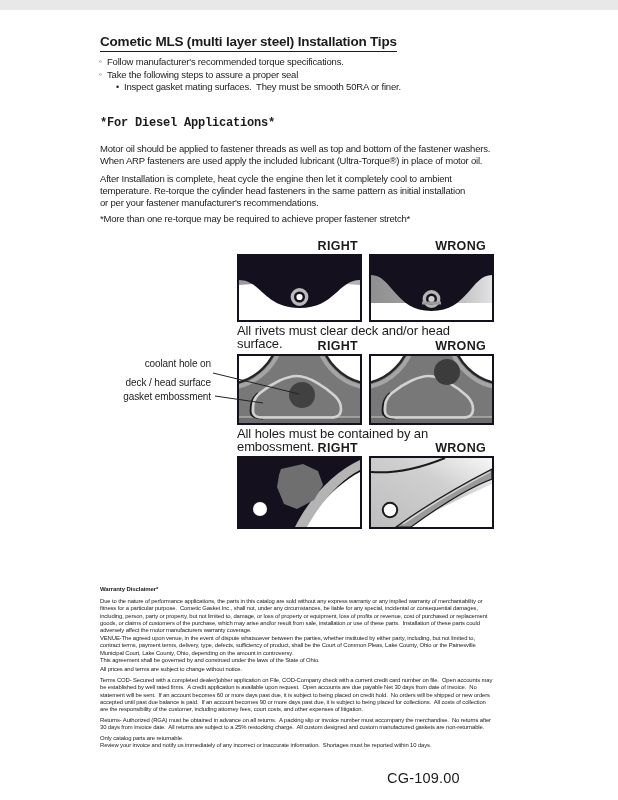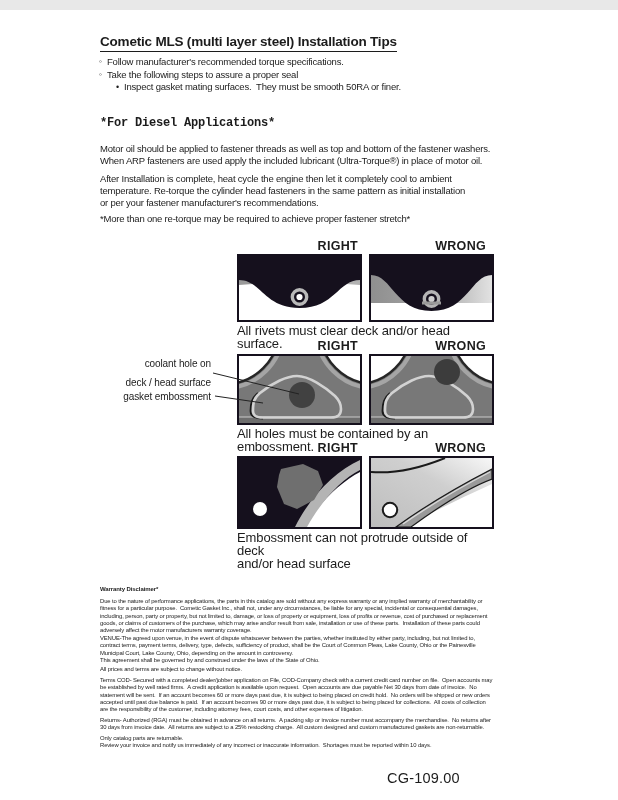--- a/index.html
+++ b/index.html
@@ -212,22 +212,20 @@
           </defs>
           <rect width="121" height="69" fill="url(#g3w)"></rect>
           <path d="M121,26 C92,39 62,54 32,69 L121,69 Z" fill="#ffffff"></path>
           <path d="M121,11 C86,29 54,48 25,69 L40,69 C66,50 94,31 121,21 Z" fill="#9a9a9a" stroke="#1a1a1a" stroke-width="1.2"></path>
           <path d="M119,14 C88,30 58,48 32,66" stroke="#d8d8d8" stroke-width="1.4" fill="none"></path>
           <path d="M0,14 C26,16 52,9 74,0" stroke="#1a1a1a" stroke-width="2" fill="none"></path>
           <circle cx="19" cy="52" r="7.2" fill="#ffffff" stroke="#1a1a1a" stroke-width="2"></circle>
         </svg>
       </div>
     </div>
-    <div class="fcaption">Embossment can not protrude outside of deck
-and/or head surface</div>
   </div>
 
   <h3 class="warranty-h">Warranty Disclaimer*</h3>
   <p class="fine w0">Due to the nature of performance applications, the parts in this catalog are sold without any express warranty or any implied warranty of merchantability or
 fitness for a particular purpose.  Cometic Gasket Inc., shall not, under any circumstances, be liable for any special, incidental or consequential damages,
 including, person, party or property, but not limited to, damage, or loss of property or equipment, loss of profits or revenue, cost of purchased or replacement
 goods, or claims of customers of the purchase, which may arise and/or result from sale, installation or use of these parts.  Installation of these parts could
 adversely affect the motor manufacturers warranty coverage.</p>
   <p class="fine w1">VENUE-The agreed upon venue, in the event of dispute whatsoever between the parties, whether instituted by either party, including, but not limited to,
 contract terms, payment terms, delivery, type, defects, sufficiency of product, shall be the Court of Common Pleas, Lake County, Ohio or the Painesville

